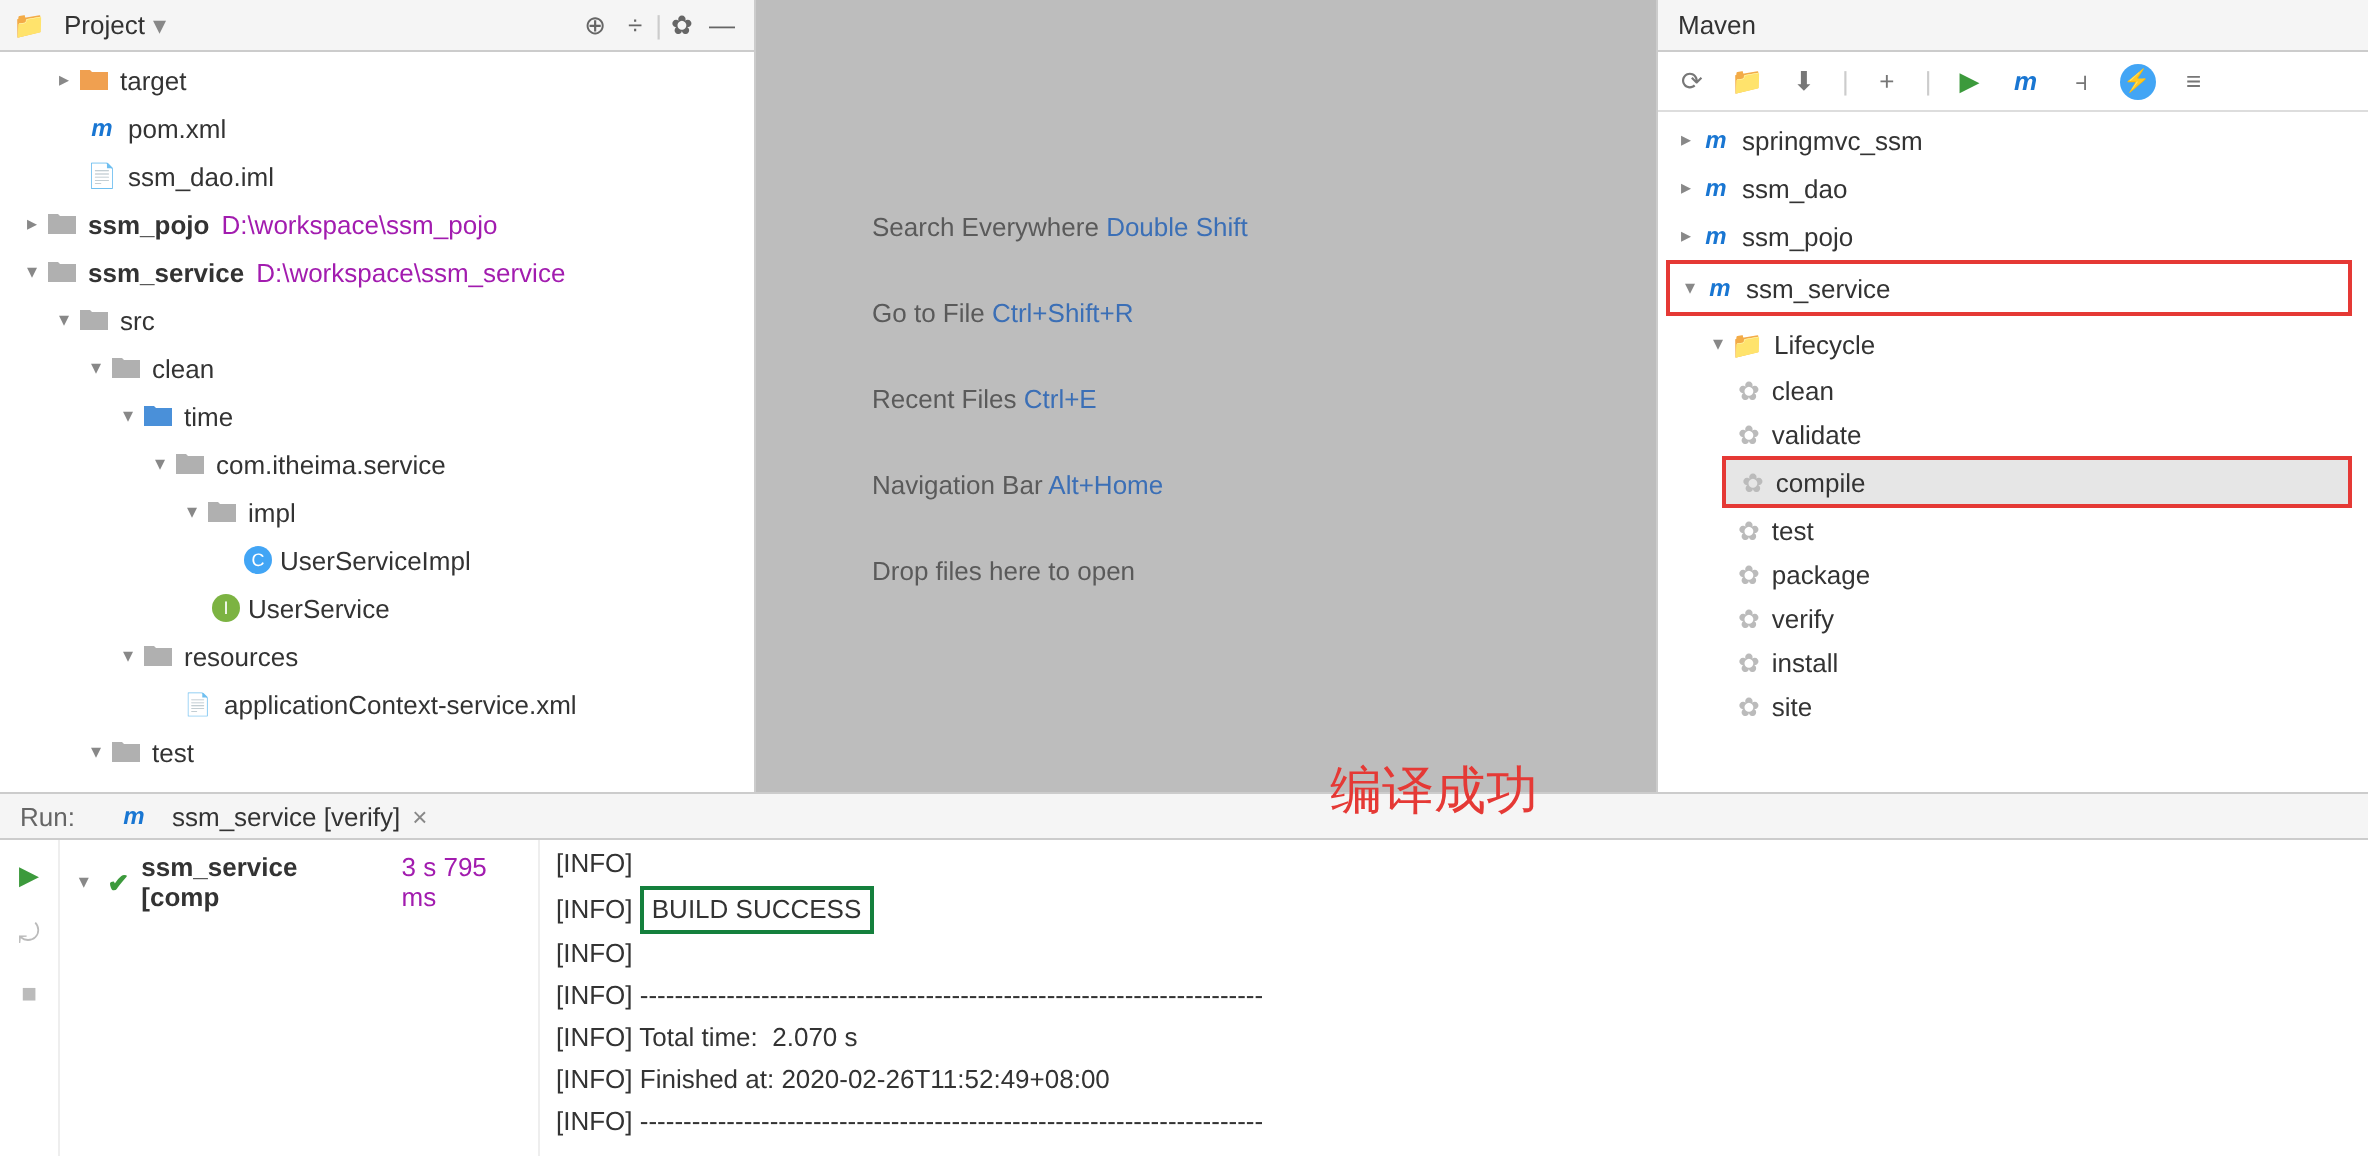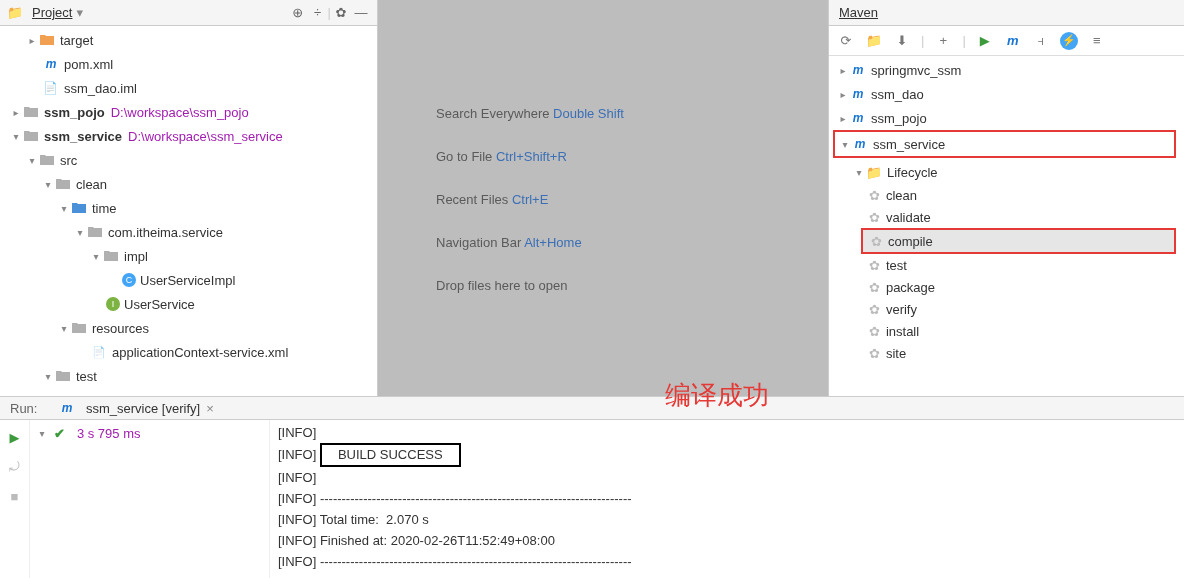--- a/index.html
+++ b/index.html
@@ -2,21 +2,21 @@
 <html><head>
 <meta charset="utf-8">
 <style>
 * { box-sizing: border-box; margin: 0; padding: 0; font-family: "Segoe UI", Arial, sans-serif; font-size: 13px; }
 body { width: 1184px; height: 578px; background: #fff; color: #333; position: relative; overflow: hidden; }
 .top { display: flex; height: 396px; }
 .col-left { width: 378px; border-right: 1px solid #ccc; display: flex; flex-direction: column; }
 .col-mid { flex: 1; background: #bdbdbd; display: flex; flex-direction: column; justify-content: center; padding-left: 58px; }
 .col-right { width: 356px; border-left: 1px solid #ccc; display: flex; flex-direction: column; }
 .panel-header { height: 26px; display: flex; align-items: center; padding: 0 6px; border-bottom: 1px solid #ccc; background: #f5f5f5; }
-.panel-title { font-weight: 500; margin-left: 4px; text-decoration: underline; }
+.panel-title { font-weight: 500; margin-left: 4px; }
 .spacer { flex: 1; }
 .tool-ico { width: 20px; height: 20px; display: inline-flex; align-items: center; justify-content: center; color: #666; cursor: pointer; }
 .tree { flex: 1; overflow: auto; padding-top: 2px; }
 .node { display: flex; align-items: center; height: 24px; white-space: nowrap; cursor: pointer; }
 .arrow { width: 12px; text-align: center; color: #888; font-size: 10px; }
 .ico { width: 18px; height: 18px; margin-right: 4px; display: inline-flex; align-items: center; justify-content: center; }
 .ico.folder svg path { fill: #b0b0b0; }
 .ico.folder.orange svg path { fill: #f0a050; }
 .ico.folder.blue svg path { fill: #4a90d9; }
 .ico.m { color: #1976d2; font-weight: bold; font-size: 12px; font-style: italic; }
@@ -41,21 +41,21 @@
 .run-label { width: 50px; padding-left: 10px; color: #666; }
 .run-tab { display: flex; align-items: center; gap: 6px; padding: 0 8px; }
 .run-close { color: #888; cursor: pointer; }
 .run-body { display: flex; height: 158px; }
 .run-side { width: 30px; border-right: 1px solid #eee; display: flex; flex-direction: column; align-items: center; padding-top: 10px; gap: 14px; color: #888; }
 .run-side .play { color: #3c9a3c; }
 .run-tree { width: 240px; border-right: 1px solid #eee; padding: 6px; }
 .run-tree-item { display: flex; align-items: center; gap: 6px; font-size: 13px; }
 .check { color: #3c9a3c; font-weight: bold; }
 .console { flex: 1; font-family: "Consolas", monospace; font-size: 14px; padding: 2px 8px; line-height: 1.5; white-space: pre; overflow: hidden; }
-.redbox2 { border: 2px solid #000000; padding: 0 16px; display: inline-block; }
+.redbox2 { border: 2px solid #15803d; padding: 0 4px; display: inline-block; }
 .annotation { position: absolute; color: #e53935; font-size: 26px; pointer-events: none; }
 .folder-svg { width: 14px; height: 12px; }
 .sep { color: #ccc; }
 </style>
 </head>
 <body>
 
 <div class="top">
 
   <div class="col-left">
@@ -288,20 +288,21 @@
 <div class="run-body">
   <div class="run-side">
     <span class="play">▶</span>
     <span style="color:#bbb">⤾</span>
     <span style="color:#bbb">■</span>
   </div>
   <div class="run-tree">
     <div class="run-tree-item">
       <span class="arrow">▾</span>
       <span class="check">✔</span>
+      <b>ssm_service [comp</b>
       <span class="muted">3 s 795 ms</span>
     </div>
   </div>
   <div class="console"><span>[INFO] </span>
 <span>[INFO] </span><span class="redbox2">BUILD SUCCESS</span>
 <span>[INFO] </span>
 <span>[INFO] ------------------------------------------------------------------------</span>
 <span>[INFO] Total time:  2.070 s</span>
 <span>[INFO] Finished at: 2020-02-26T11:52:49+08:00</span>
 <span>[INFO] ------------------------------------------------------------------------</span></div>

